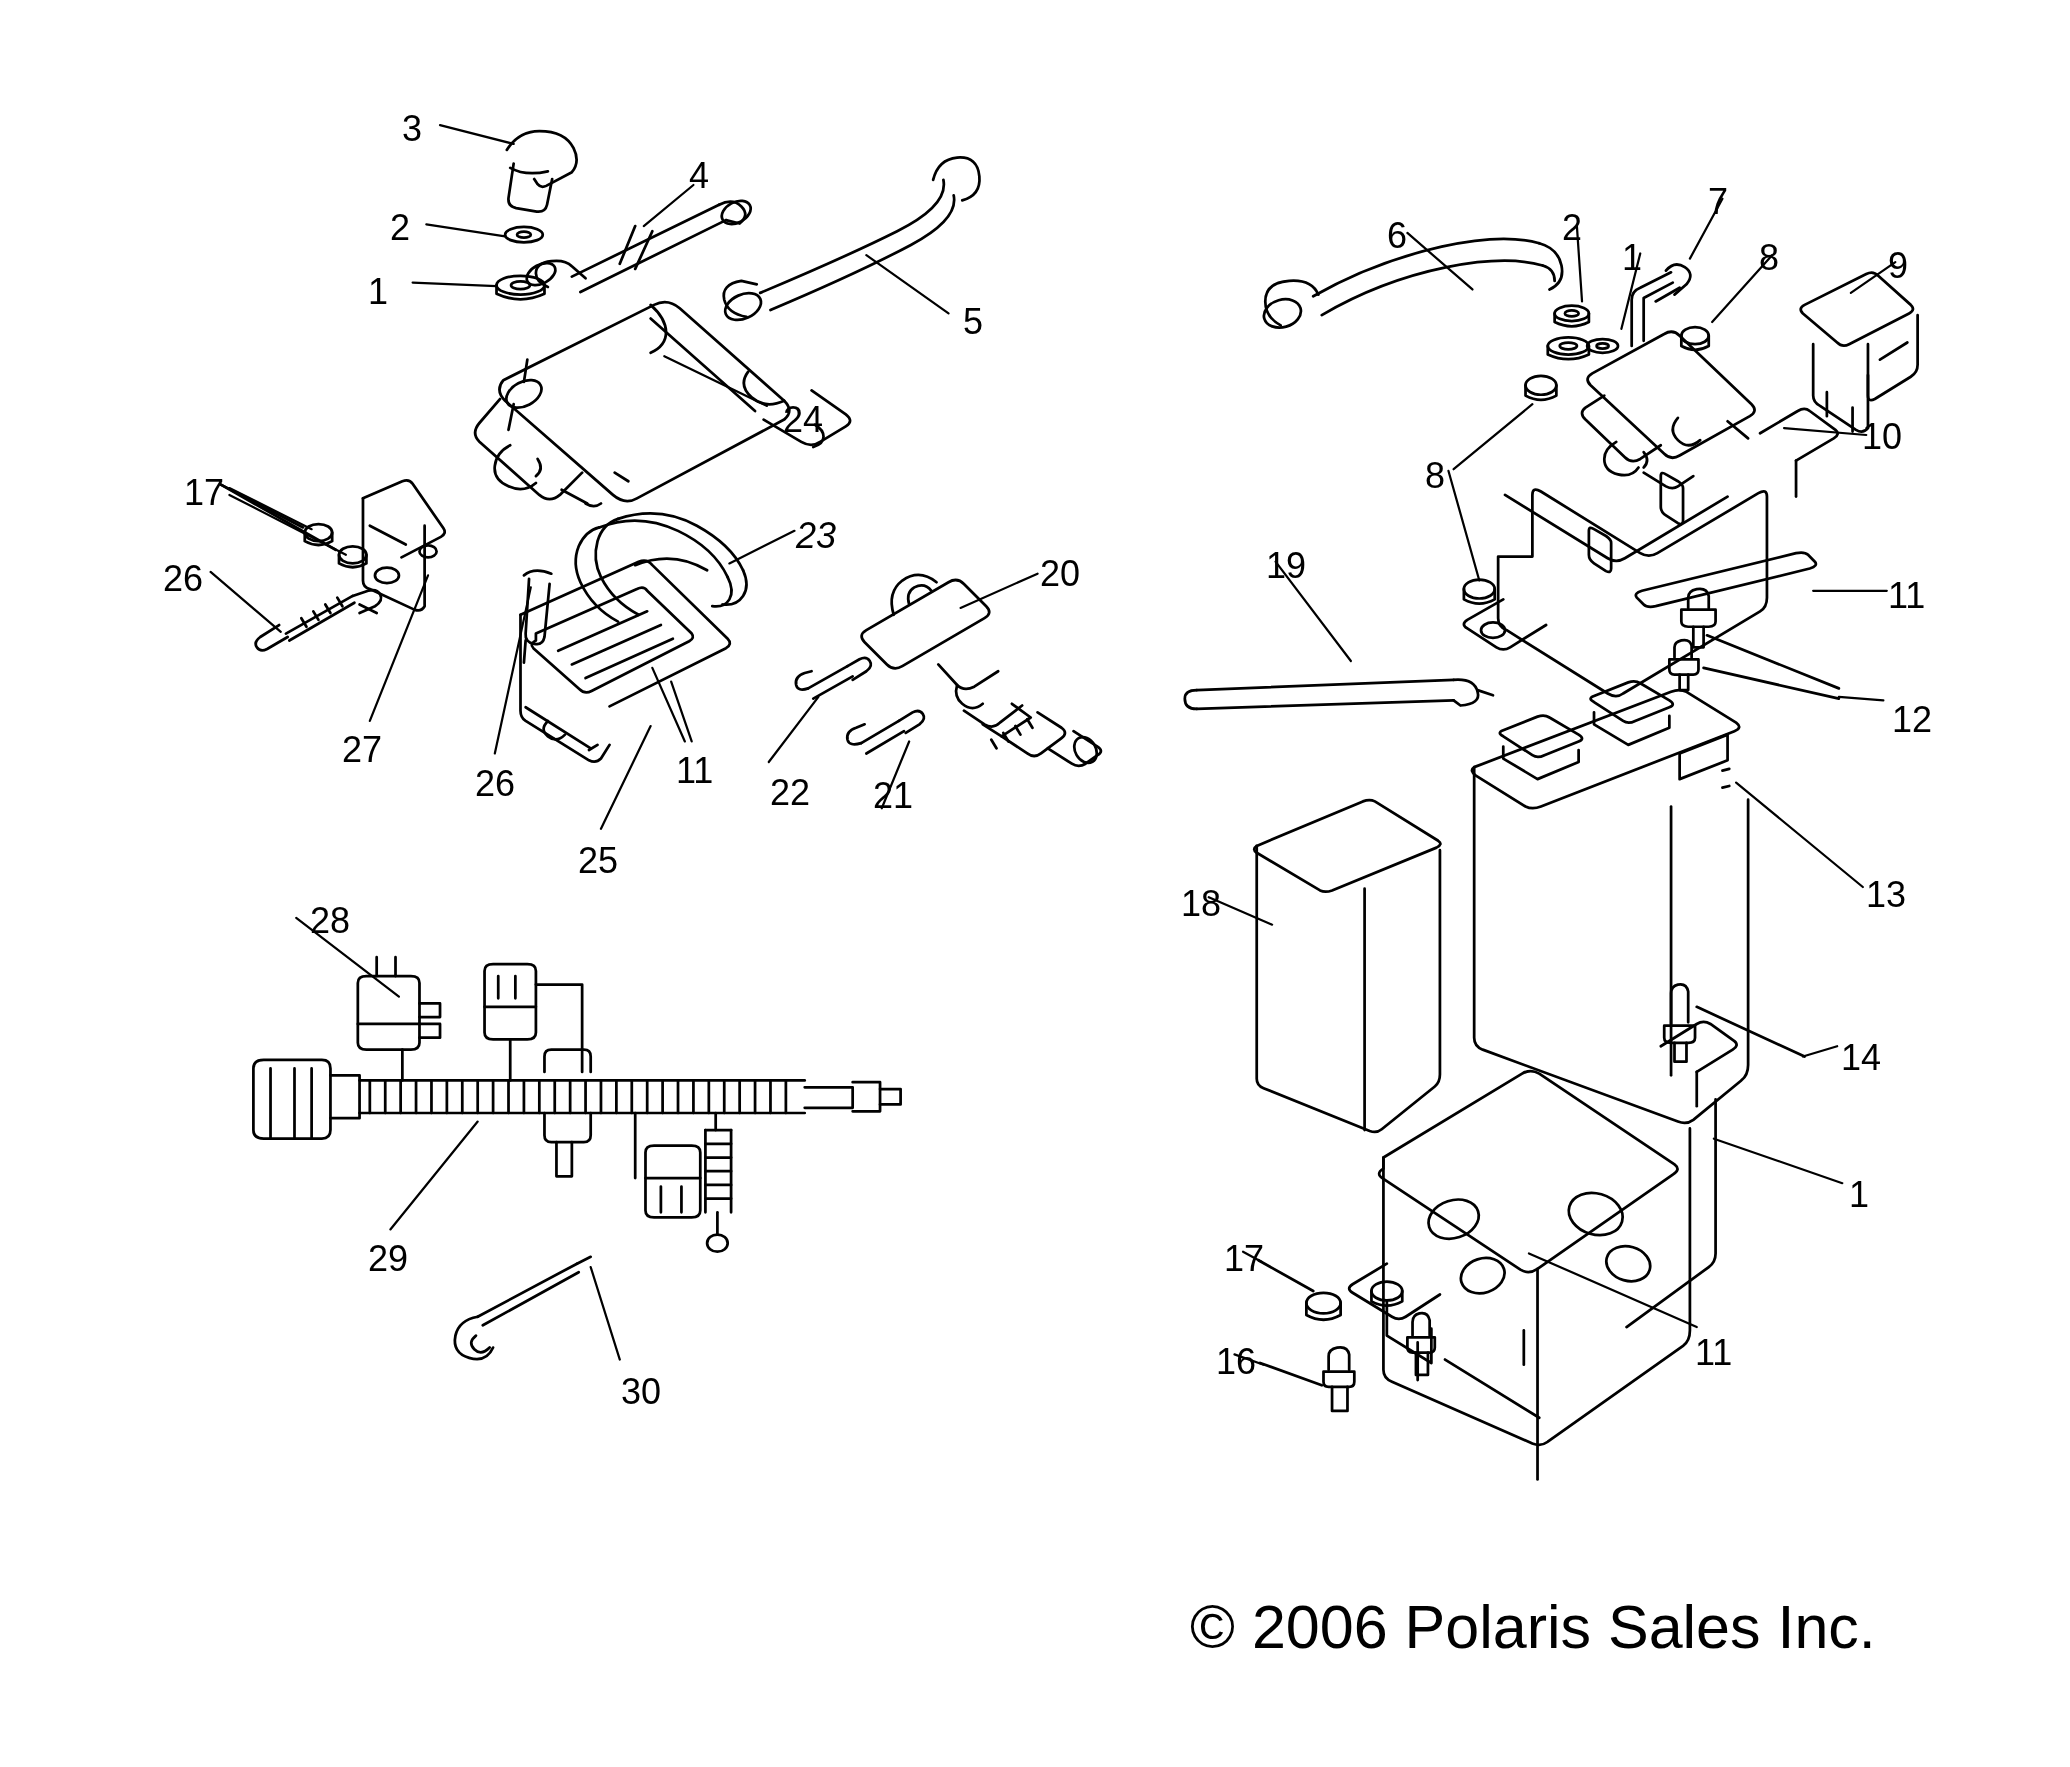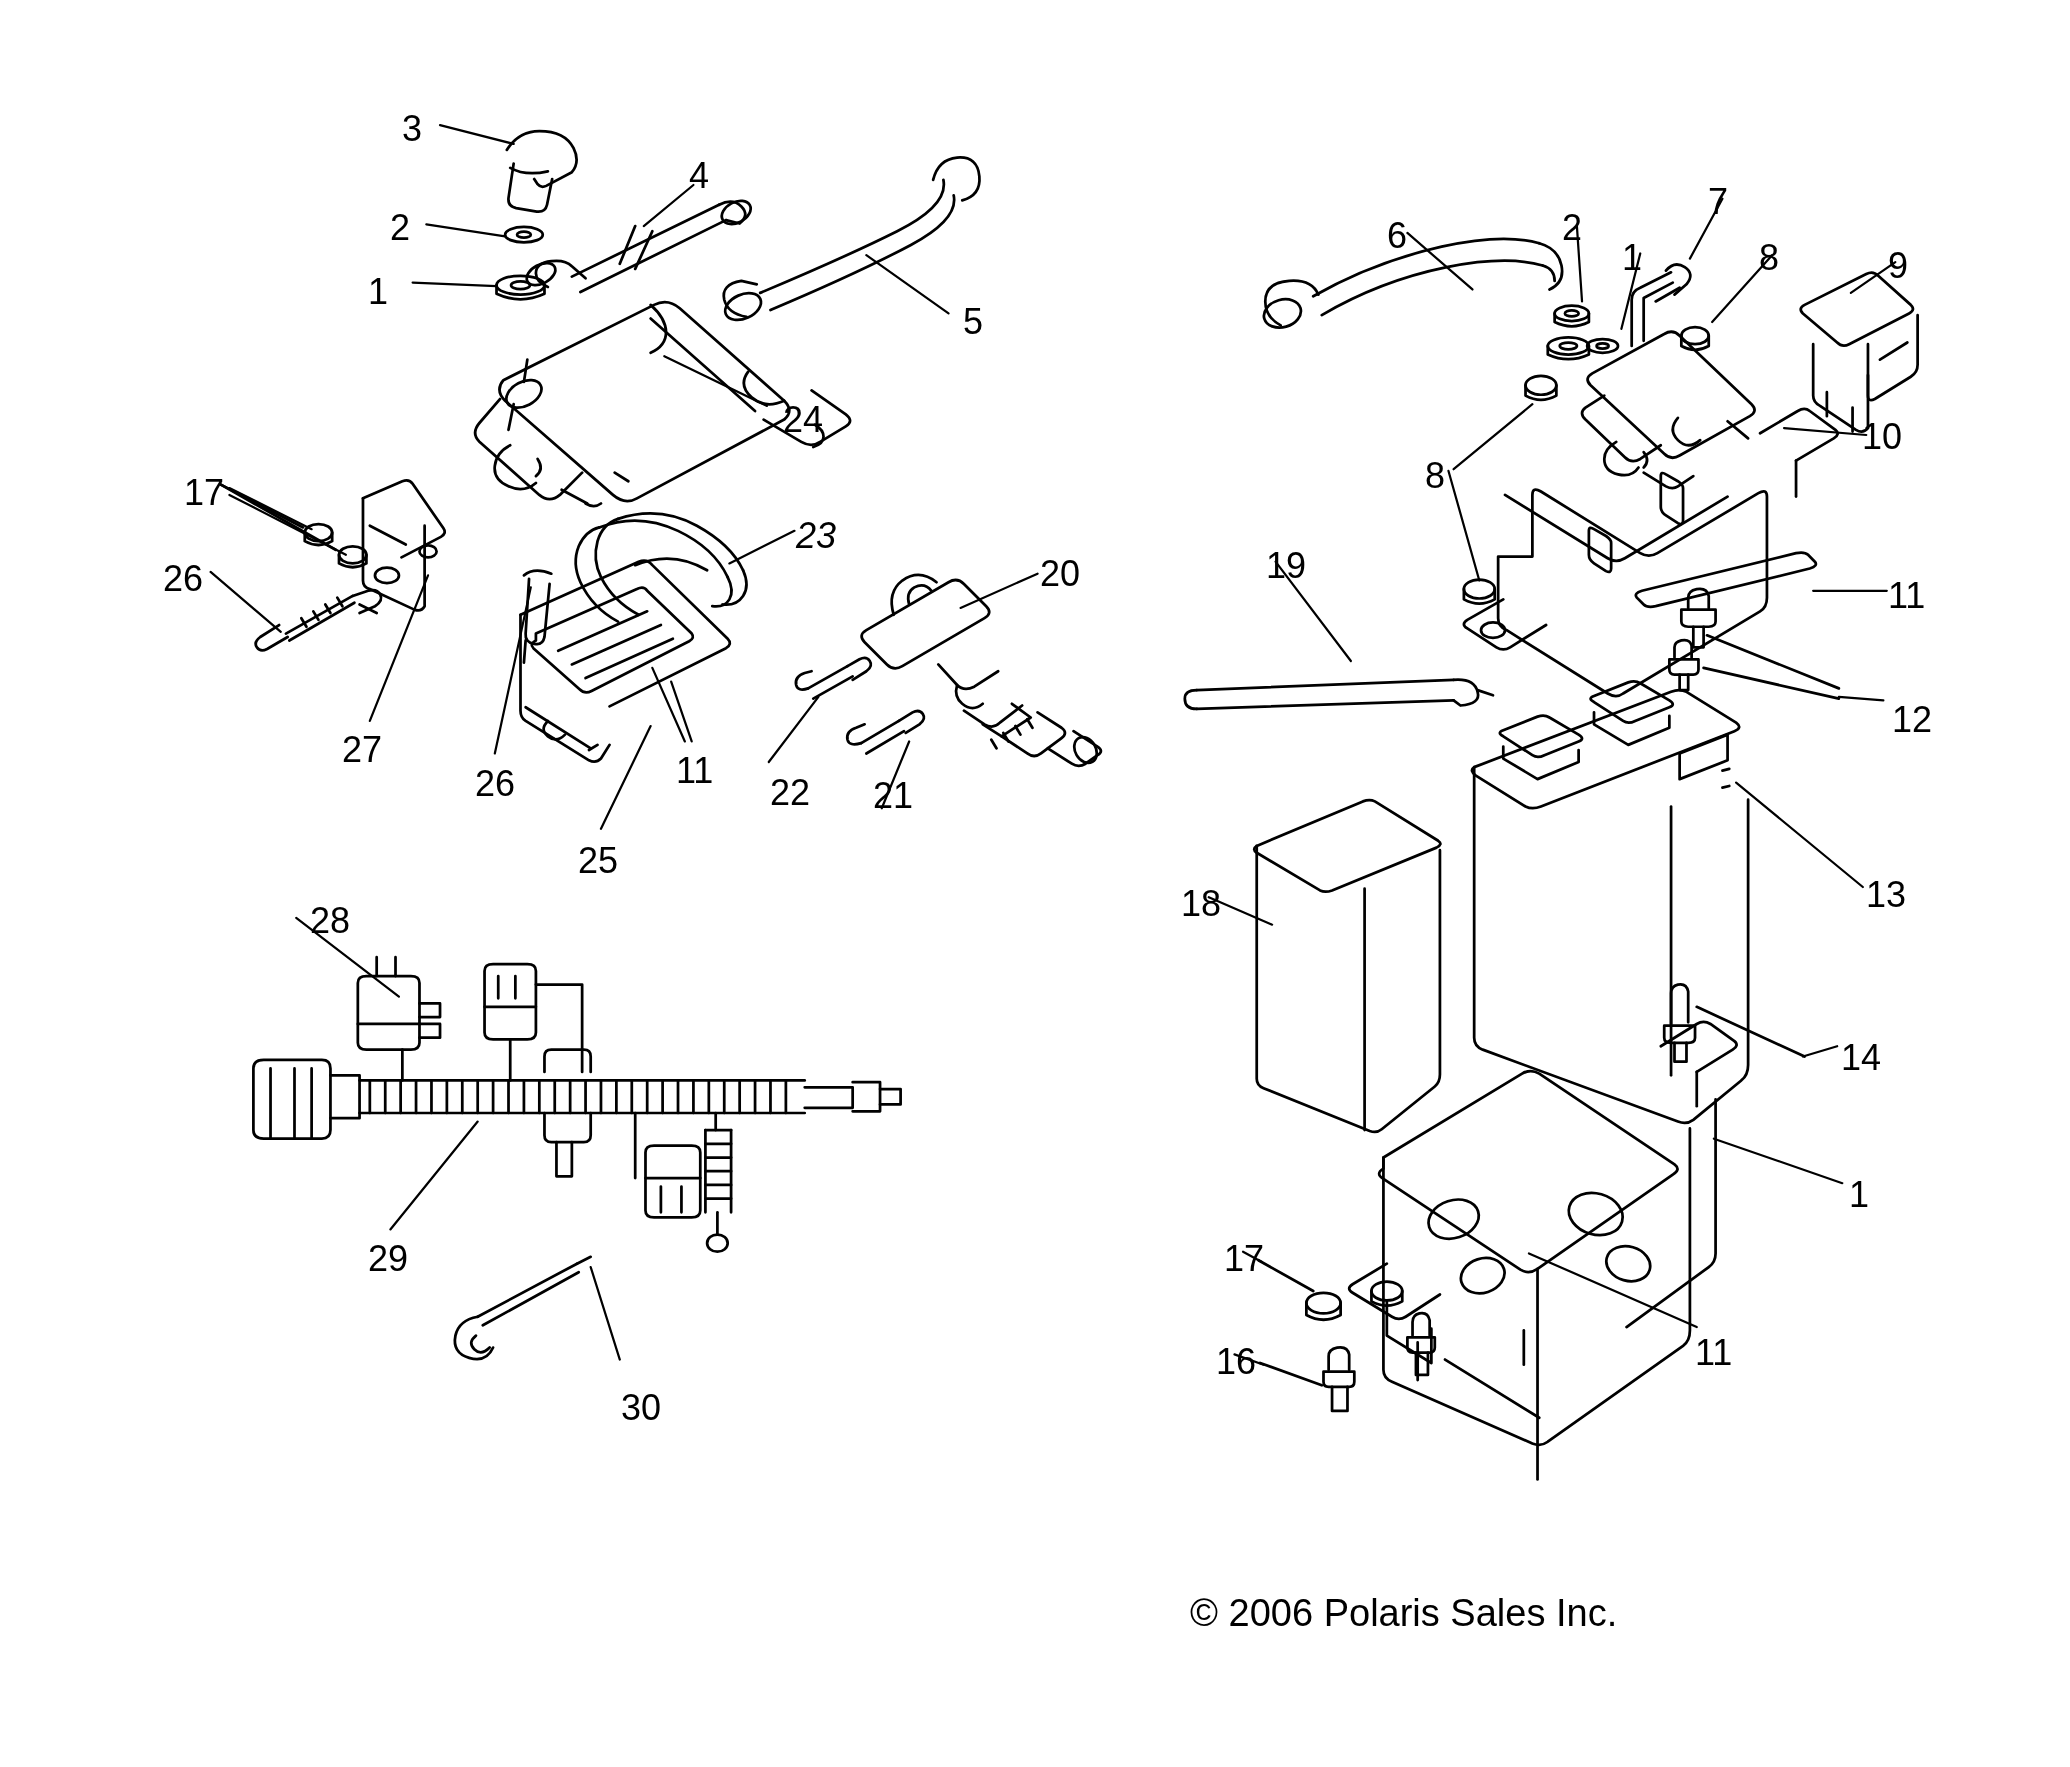--- a/index.html
+++ b/index.html
@@ -26,21 +26,21 @@
     font-size: 36px;
     color: #000000;
     line-height: 1;
     white-space: nowrap;
   }
   #copyright {
     position: absolute;
     left: 1190px;
     top: 1592px;
     font-family: "Liberation Sans", sans-serif;
-    font-size: 38px;
+    font-size: 61px;
     color: #000000;
     white-space: nowrap;
   }
   svg.art {
     position: absolute;
     left: 0; top: 0;
     width: 2070px;
     height: 1768px;
     pointer-events: none;
   }
@@ -440,21 +440,21 @@
   <div class="callout" style="left:796px; top:518px;font-style:italic;">23</div>
   <div class="callout" style="left:1040px; top:556px;">20</div>
   <div class="callout" style="left:342px; top:732px;">27</div>
   <div class="callout" style="left:475px; top:766px;">26</div>
   <div class="callout" style="left:676px; top:753px;">11</div>
   <div class="callout" style="left:770px; top:775px;">22</div>
   <div class="callout" style="left:873px; top:778px;">21</div>
   <div class="callout" style="left:578px; top:843px;">25</div>
   <div class="callout" style="left:274px; top:903px;margin-left:36px;">28</div>
   <div class="callout" style="left:368px; top:1241px;">29</div>
-  <div class="callout" style="left:621px; top:1374px;margin-top:16px;">30</div>
+  <div class="callout" style="left:621px; top:1374px;">30</div>
   <div class="callout" style="left:1387px; top:218px;">6</div>
   <div class="callout" style="left:1562px; top:210px;">2</div>
   <div class="callout" style="left:1708px; top:184px;">7</div>
   <div class="callout" style="left:1622px; top:240px;">1</div>
   <div class="callout" style="left:1759px; top:240px;">8</div>
   <div class="callout" style="left:1888px; top:248px;">9</div>
   <div class="callout" style="left:1862px; top:419px;">10</div>
   <div class="callout" style="left:1425px; top:458px;">8</div>
   <div class="callout" style="left:1888px; top:578px;">11</div>
   <div class="callout" style="left:1254px; top:548px;margin-left:12px;">19</div>

